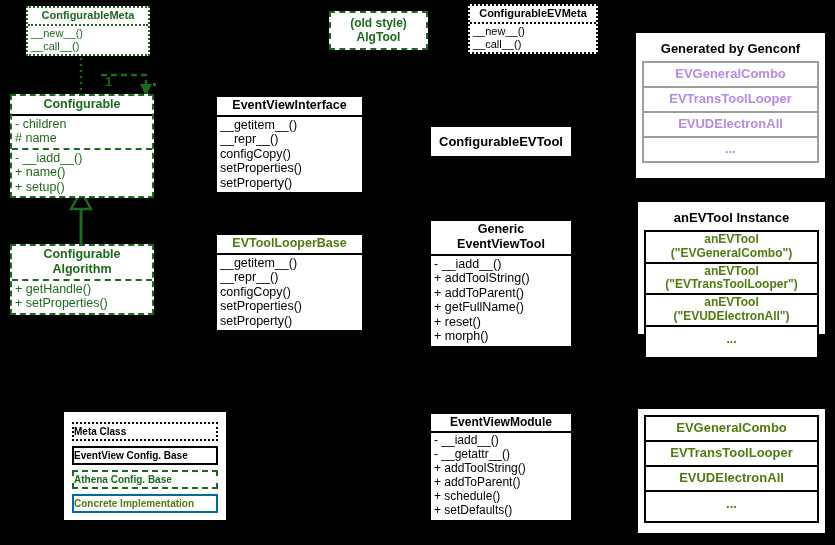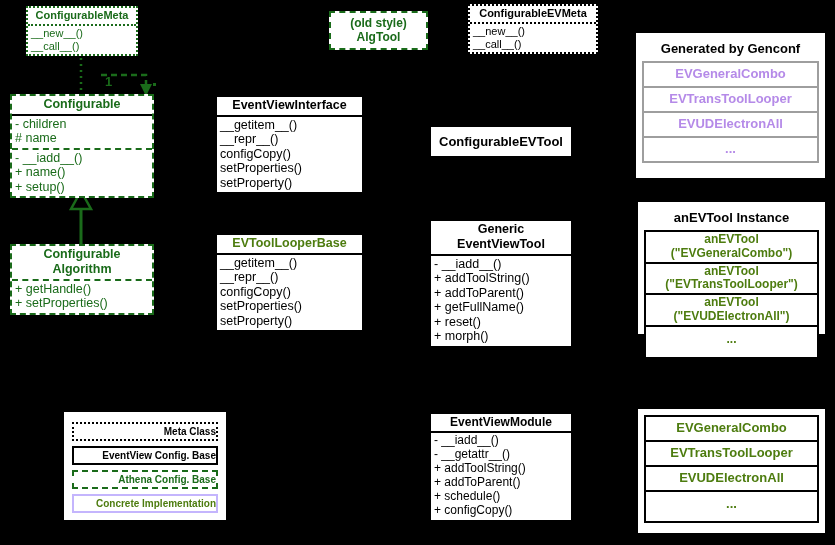--- a/index.html
+++ b/index.html
@@ -75,21 +75,21 @@
 
   
   .legend{
     position:absolute;
     background:#ffffff;
     box-sizing:border-box;
     padding:10px 8px;
   }
   .lrow{
     box-sizing:border-box;
-    text-align:right;
+    text-align:left;
     font-weight:bold;
     font-size:10px;
     padding:2px 0;
     margin-bottom:5px;
     line-height:1.1;
   }
 
   svg.lines{position:absolute;left:0;top:0;width:835px;height:545px;overflow:visible;}
 </style>
 </head>
@@ -102,21 +102,21 @@
     <line x1="81" y1="46" x2="81" y2="95" stroke="#1a6b1a" stroke-width="2.5" stroke-dasharray="2,4"></line>
 
     <path d="M101,75 L146,75 L146,95" fill="none" stroke="#1a6b1a" stroke-width="2.5" stroke-dasharray="6,4"></path>
     <path d="M140,84 L152,84 L146,96 Z" fill="#1a6b1a"></path>
     <rect x="153" y="83" width="3" height="3" fill="#1a6b1a"></rect>
 
     <line x1="81" y1="245" x2="81" y2="208" stroke="#1a6b1a" stroke-width="3"></line>
     <path d="M81,191 L91,209 L71,209 Z" fill="#000000" stroke="#1a6b1a" stroke-width="2.5"></path>
   </svg>
 
-  <div class="box b-dotted-green t-green" style="left:26px;top:6px;width:112px;font-size:11px;">
+  <div class="box b-dotted-green t-green" style="left:26px;top:6px;width:124px;font-size:11px;">
     <div class="title">ConfigurableMeta</div>
     <div class="sect div-dotted-green">
       <div>__new__()</div>
       <div>__call__()</div>
     </div>
   </div>
 
   <div class="box b-dashed-green t-green" style="left:329px;top:11px;width:99px;font-size:12px;padding:3px 0 4px 0;">
     <div class="title" style="padding:0;">(old style)</div>
     <div class="title" style="padding:0;">AlgTool</div>
@@ -215,32 +215,32 @@
       <div>+ getFullName()</div>
       <div>+ reset()</div>
       <div>+ morph()</div>
     </div>
   </div>
 
   <div class="legend" style="left:64px;top:412px;width:162px;height:108px;">
     <div class="lrow b-dotted-black t-black" style="border:2px dotted #000000;">Meta Class</div>
     <div class="lrow t-black" style="border:2px solid #000000;">EventView Config. Base</div>
     <div class="lrow t-green" style="border:2px dashed #1a6b1a;">Athena Config. Base</div>
-    <div class="lrow t-purple" style="border:2px solid #c4b5fd;margin-bottom:0;">Concrete Implementation</div>
+    <div class="lrow t-purple" style="border:2px solid #0369a1;margin-bottom:0;">Concrete Implementation</div>
   </div>
 
   <div class="box b-solid-black t-black" style="left:429px;top:412px;width:144px;font-size:12px;">
     <div class="title">EventViewModule</div>
     <div class="sect div-solid-black">
       <div>- __iadd__()</div>
       <div>- __getattr__()</div>
       <div>+ addToolString()</div>
       <div>+ addToParent()</div>
       <div>+ schedule()</div>
-      <div>+ configCopy()</div>
+      <div>+ setDefaults()</div>
     </div>
   </div>
 
   <div class="group" style="left:638px;top:409px;width:187px;height:124px;">
     <div class="grow grow-black t-purple" style="font-size:13px;padding:4px 0;">EVGeneralCombo</div>
     <div class="grow grow-black t-purple" style="font-size:13px;padding:4px 0;border-top:none;">EVTransToolLooper</div>
     <div class="grow grow-black t-purple" style="font-size:13px;padding:4px 0;border-top:none;">EVUDElectronAll</div>
     <div class="grow grow-black t-purple" style="font-size:13px;padding:5px 0 9px 0;border-top:none;">...</div>
   </div>
 

